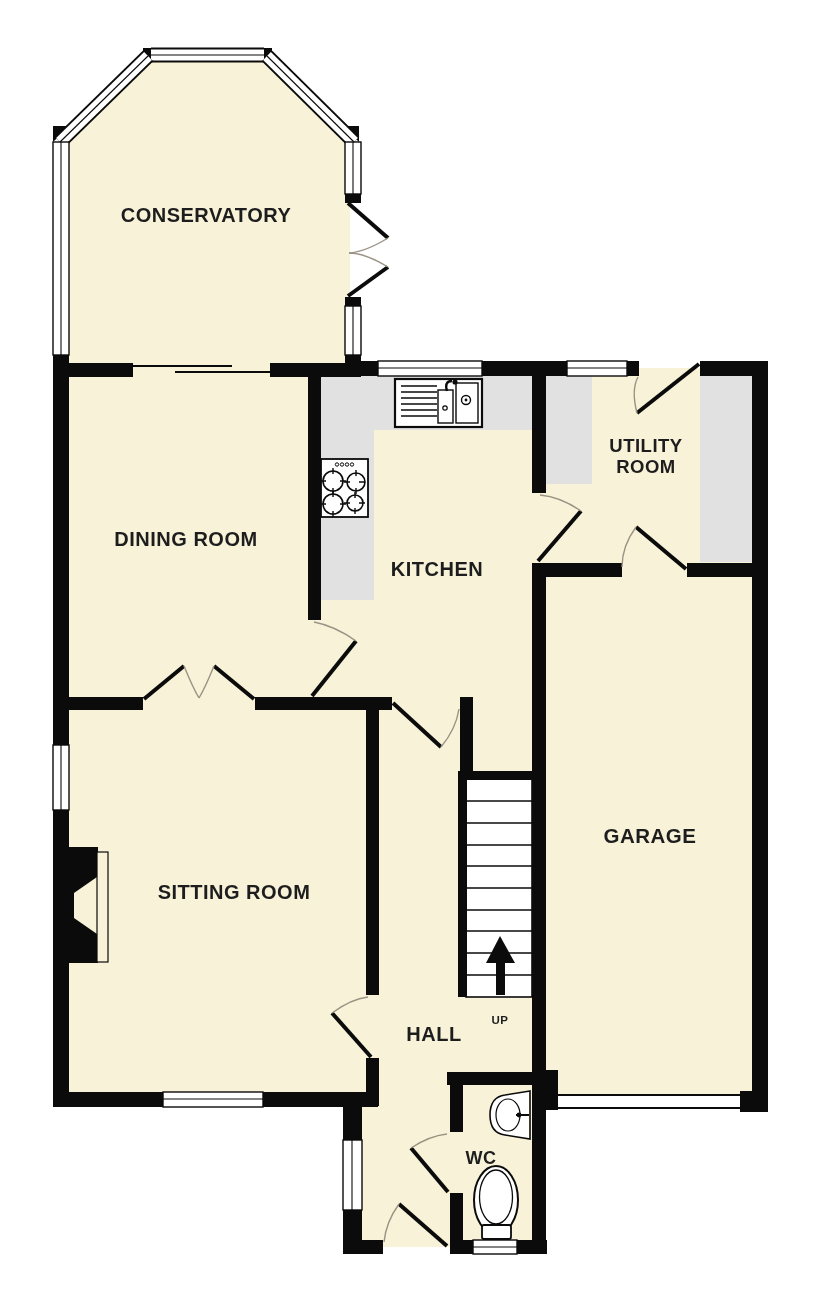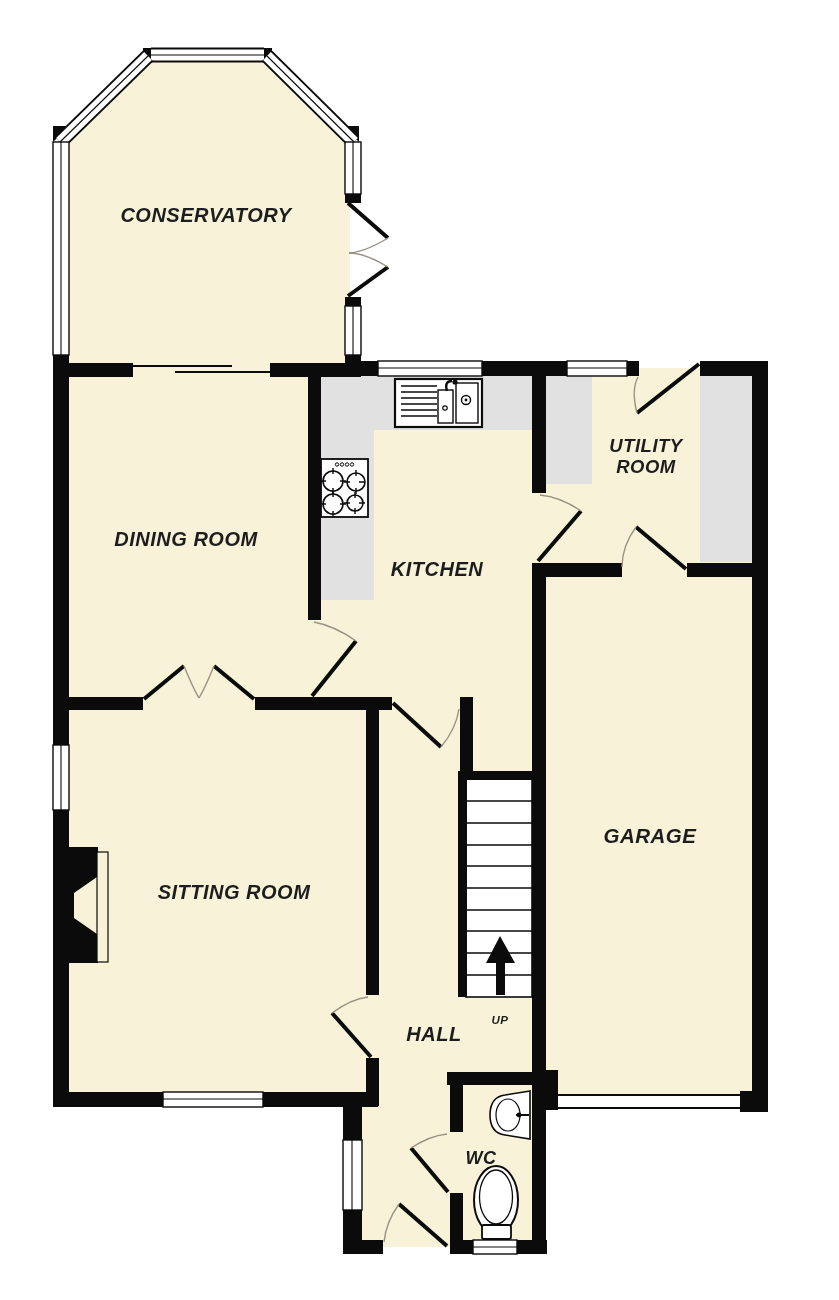--- a/index.html
+++ b/index.html
@@ -1,16 +1,16 @@
 <!DOCTYPE html>
 <html style="--background: #ffffff; --wall: #0b0b0b; --room: #f7f2d8; --counter: #e1e1e1; --door_arc: #9b9284; --label: #1d1d1d;"><head>
 <meta charset="utf-8">
 <style>
   html,body{margin:0;padding:0;background:var(--background,#ffffff);}
-  .stage{width:757px;height:1300px;position:relative;background:var(--background,#ffffff);font-style:italic;}
+  .stage{width:757px;height:1300px;position:relative;background:var(--background,#ffffff);}
   svg{display:block}
   .wall{fill:var(--wall,#0b0b0b);}
   .room{fill:var(--room,#f7f2d8);}
   .counter{fill:var(--counter,#e1e1e1);}
   .stairsbox{fill:#ffffff;stroke:var(--wall,#0b0b0b);stroke-width:1.6;}
   .tread{stroke:var(--wall,#0b0b0b);stroke-width:1.6;}
   .win{fill:#ffffff;stroke:var(--wall,#0b0b0b);stroke-width:1.4;}
   .winline{stroke:var(--wall,#0b0b0b);stroke-width:1.1;fill:none;}
   .bandblack{stroke:var(--wall,#0b0b0b);stroke-width:15;fill:none;}
   .bandwhite{stroke:#ffffff;stroke-width:11;fill:none;}

